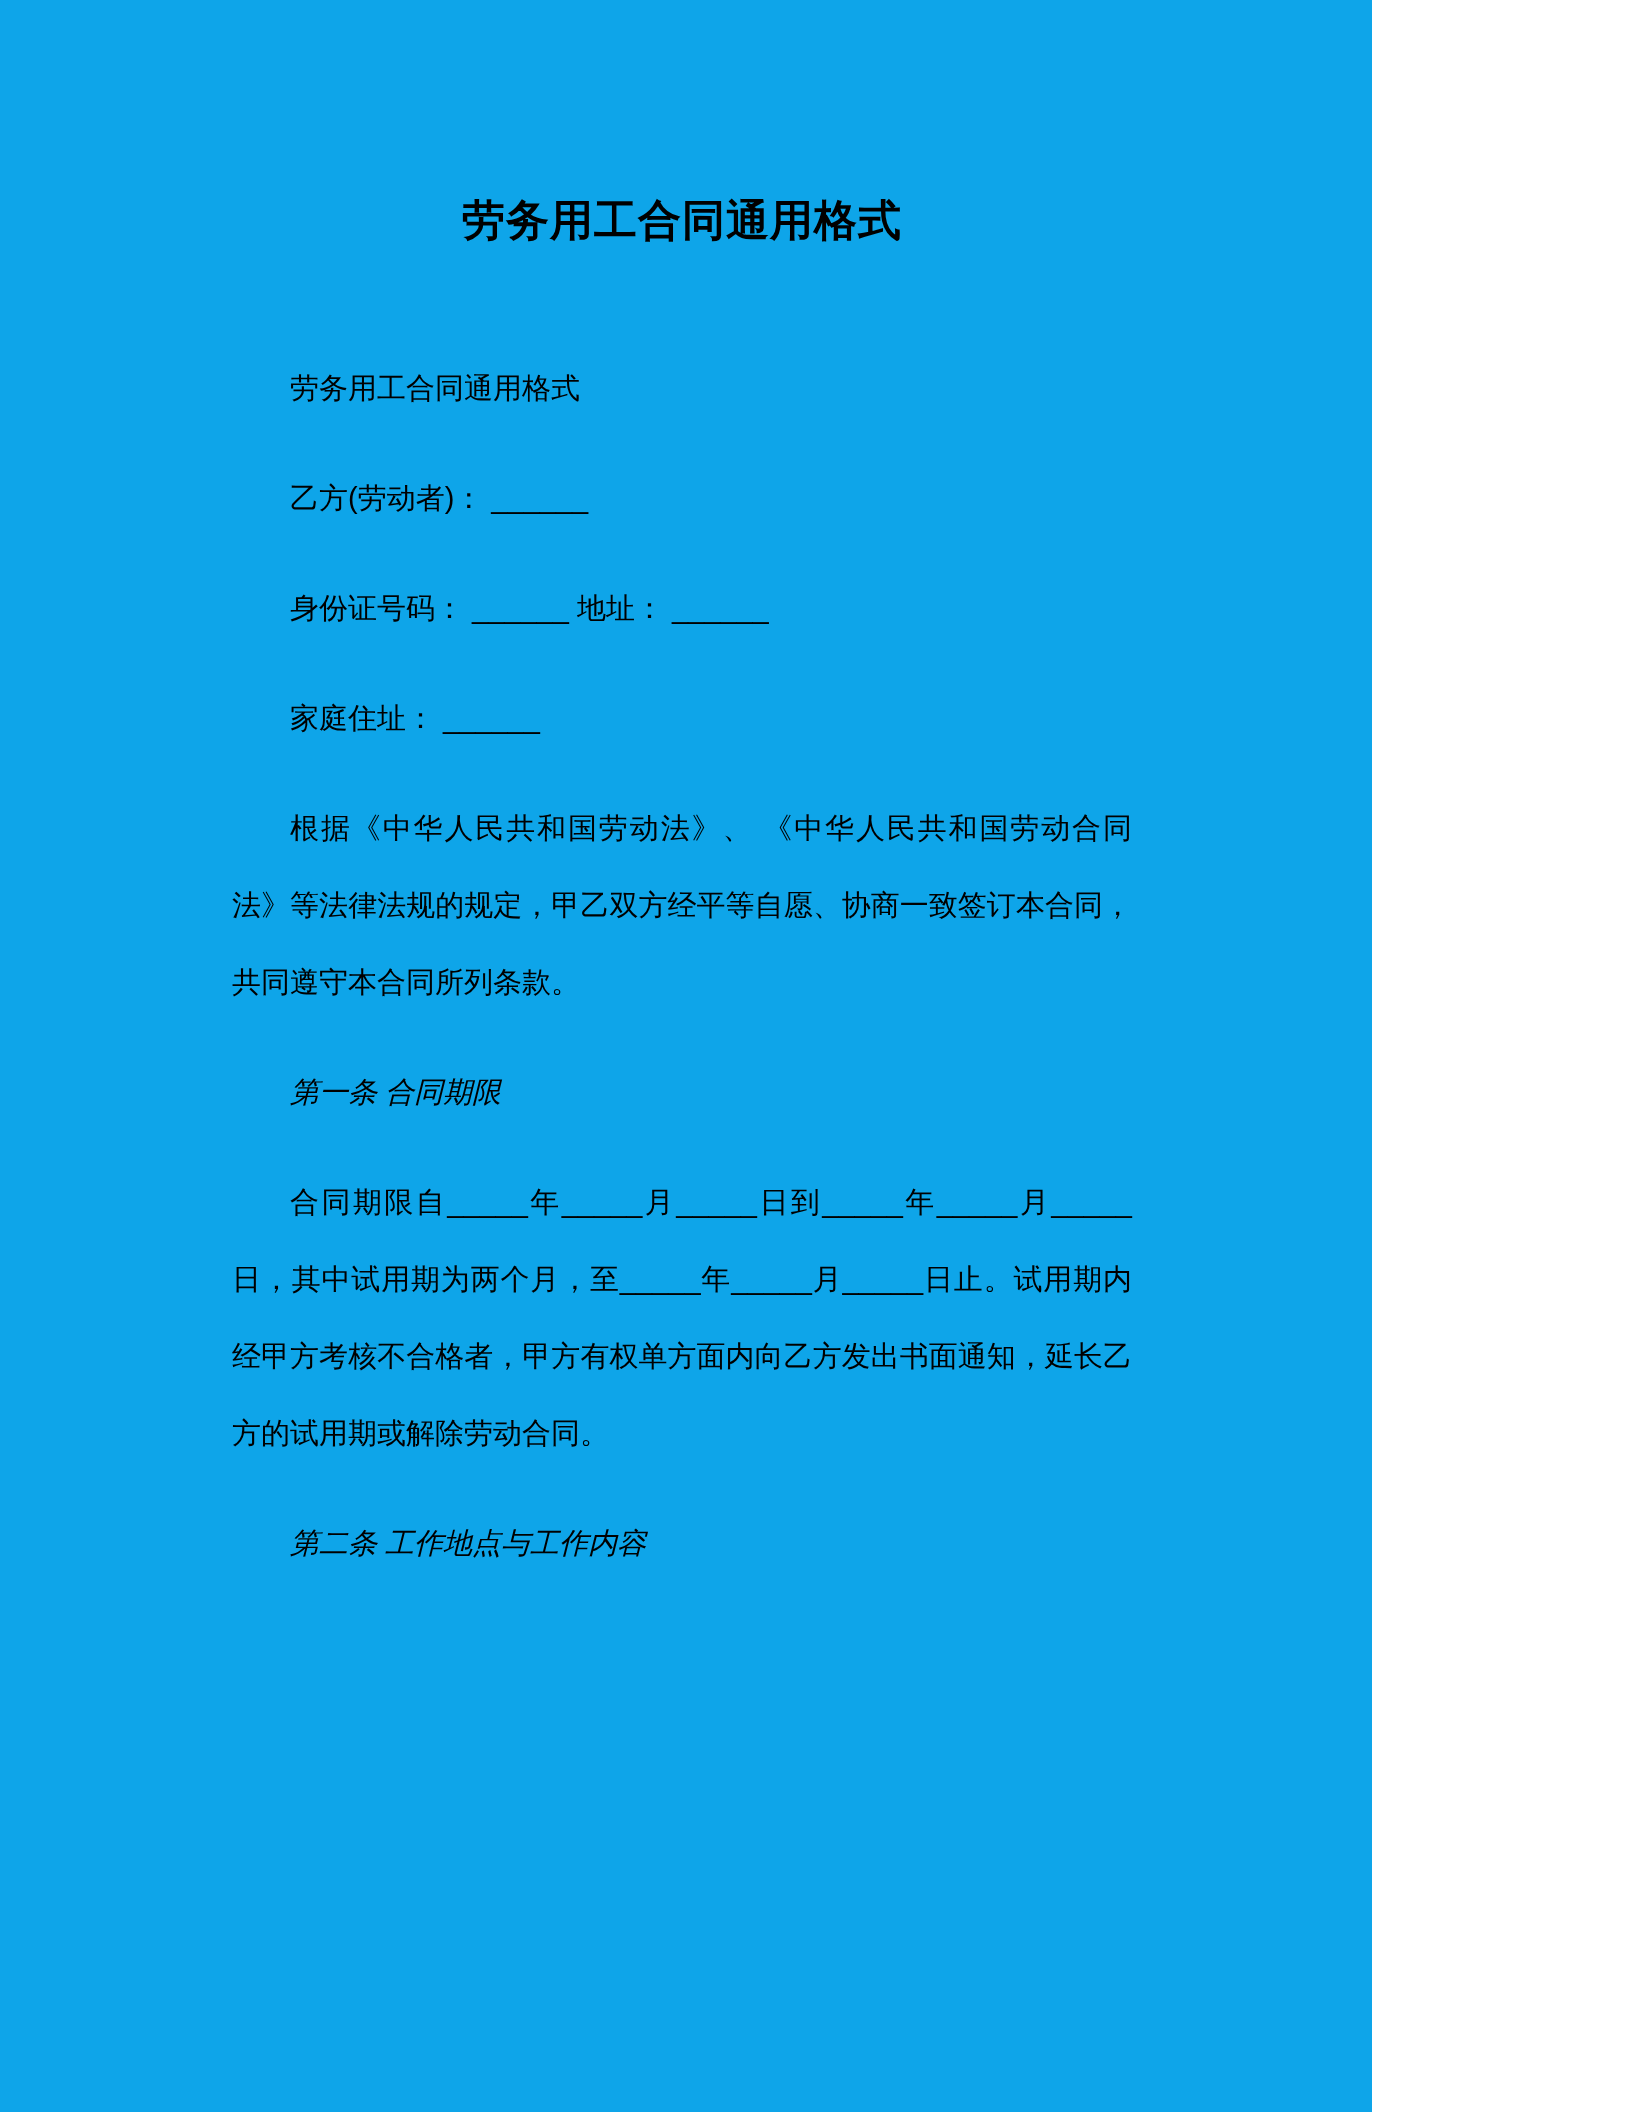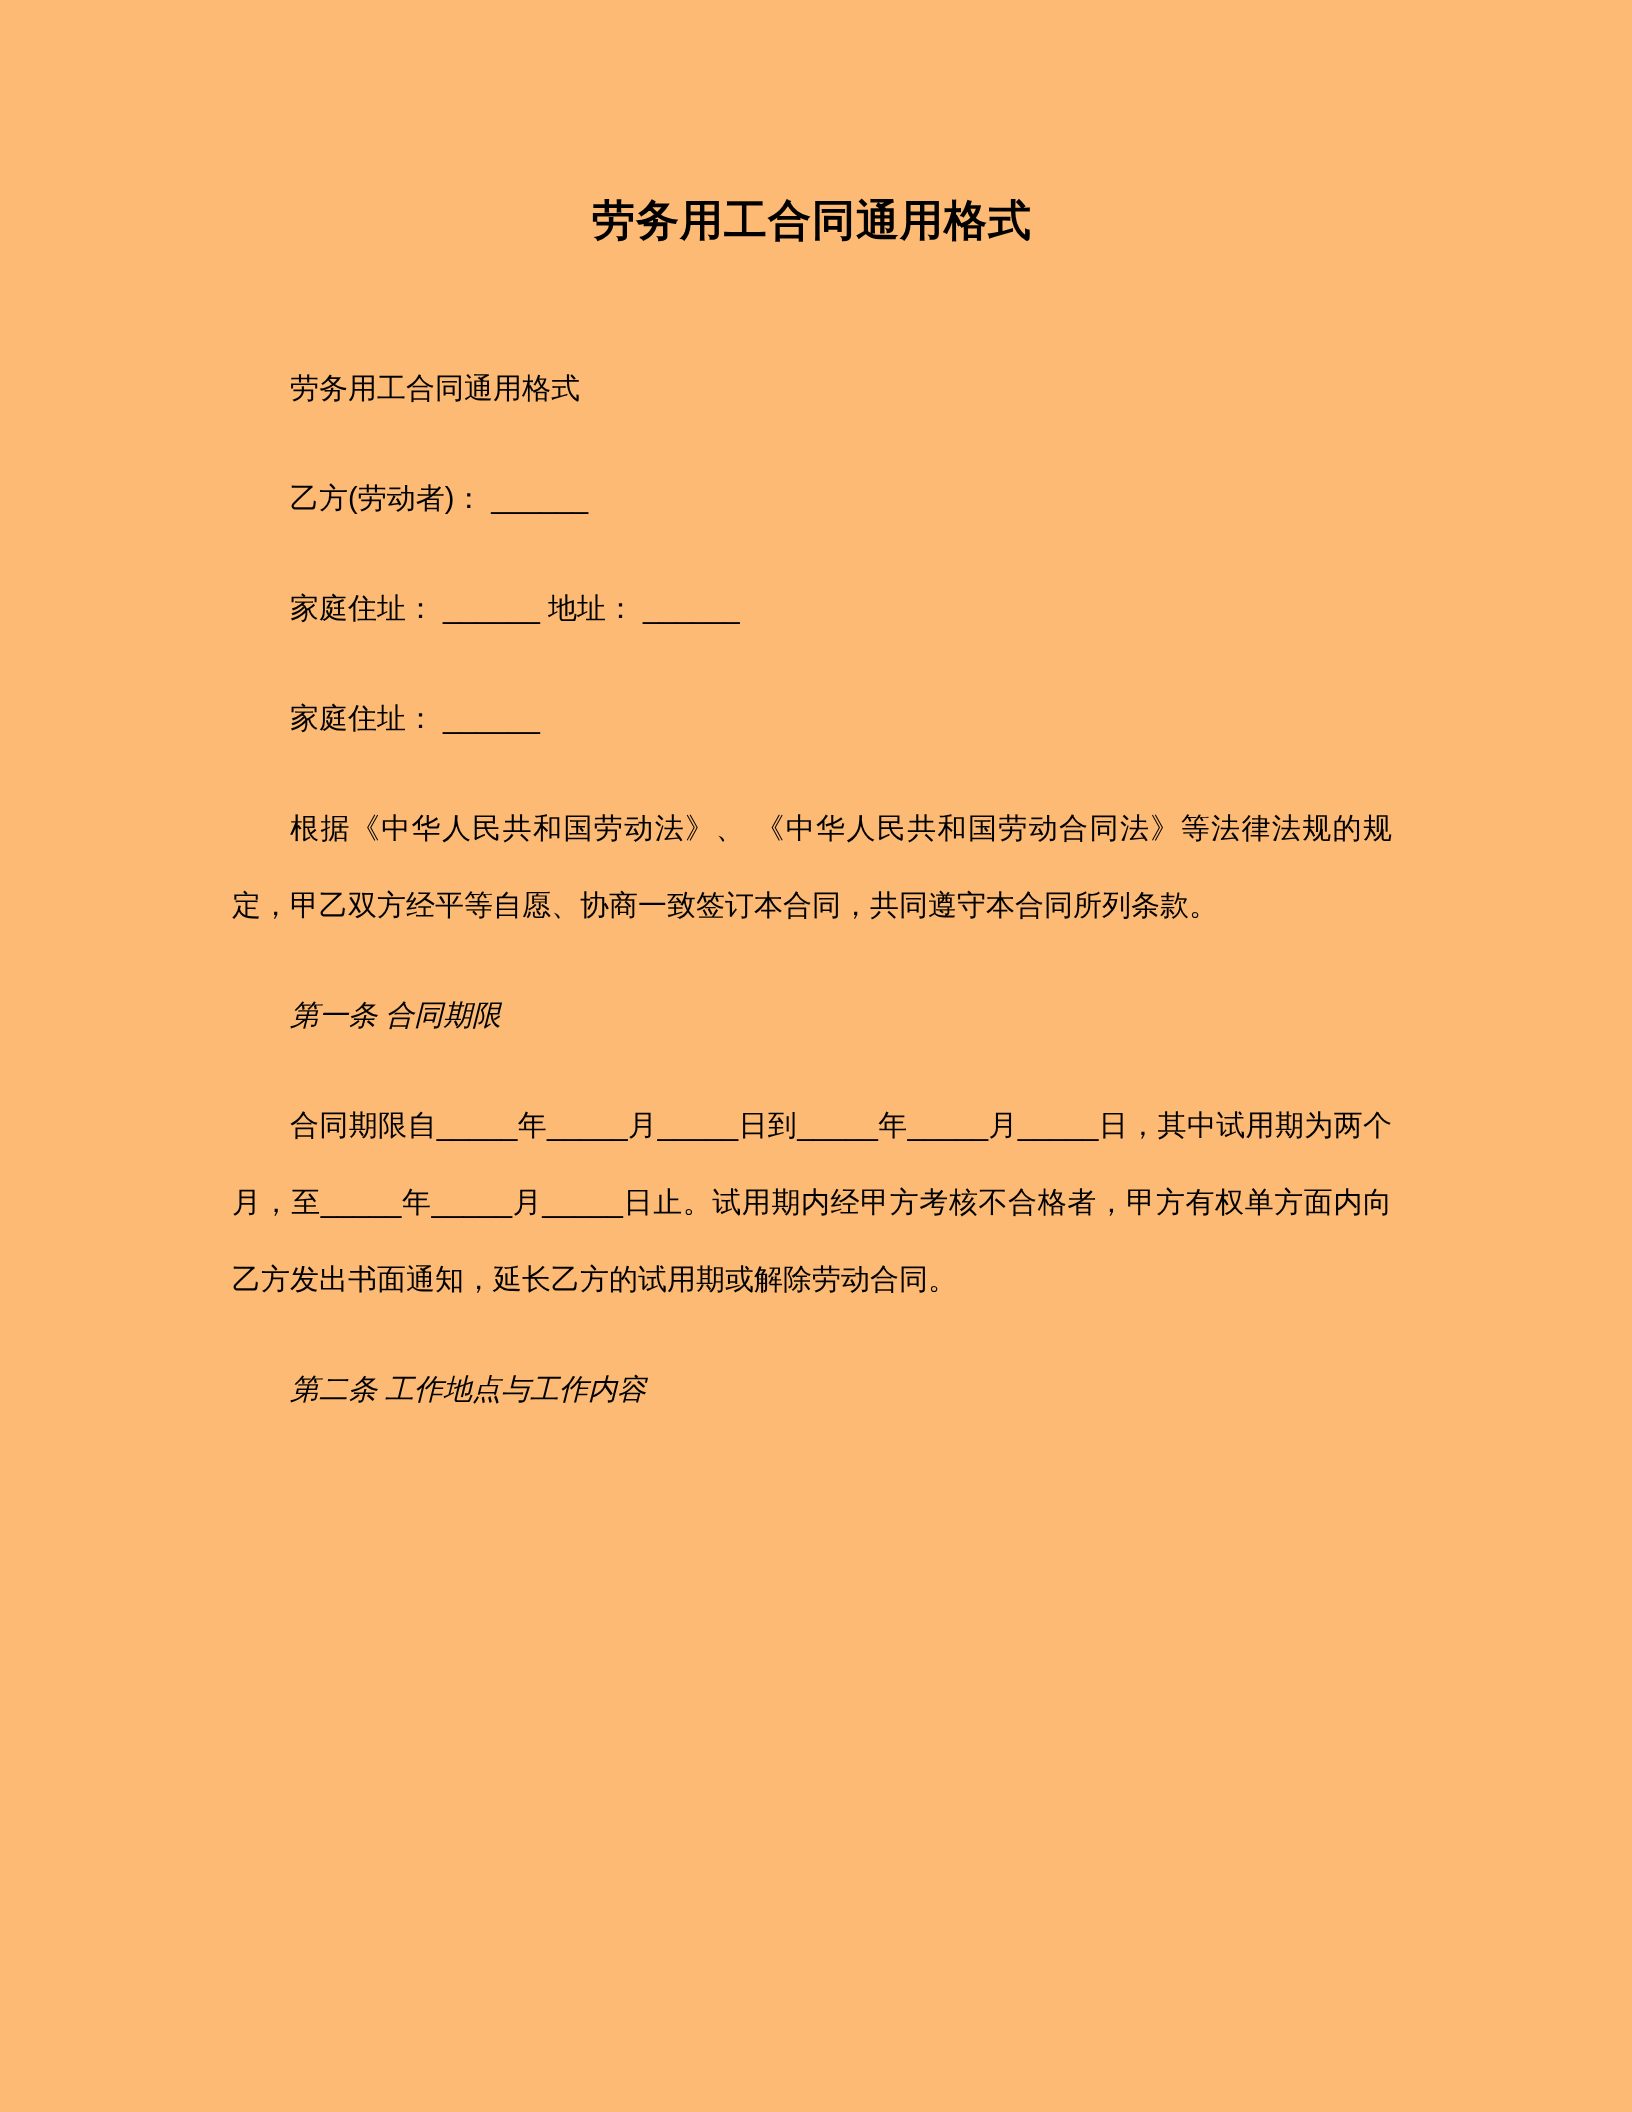--- a/index.html
+++ b/index.html
@@ -10,24 +10,24 @@
   body {
     width: 1632px;
     height: 2112px;
     font-family: "Liberation Sans", sans-serif;
     color: #000000;
     position: relative;
     overflow: hidden;
   }
   .page {
     box-sizing: border-box;
-    width: 1632px;
+    width: 1372px;
     min-height: 2112px;
     padding: 190px 240px 120px 232px;
-    background: #fdba74;
+    background: #0ea5e9;
   }
   .doc-title {
     font-size: 43px;
     font-weight: 700;
     text-align: center;
     margin: 0 0 100px 0;
     letter-spacing: 1px;
     line-height: 1.4;
   }
   .doc-body p {
@@ -51,21 +51,21 @@
 
   <h1 class="doc-title">劳务用工合同通用格式</h1>
 
   <div class="doc-body">
 
     <p>劳务用工合同通用格式</p>
 
 
     <p>乙方(劳动者)： ______</p>
 
-    <p>家庭住址： ______ 地址： ______</p>
+    <p>身份证号码： ______ 地址： ______</p>
 
     <p>家庭住址： ______</p>
 
     <p>根据《中华人民共和国劳动法》、 《中华人民共和国劳动合同法》等法律法规的规定，甲乙双方经平等自愿、协商一致签订本合同，共同遵守本合同所列条款。</p>
 
     <p class="heading">第一条 合同期限</p>
 
     <p>合同期限自_____年_____月_____日到_____年_____月_____日，其中试用期为两个月，至_____年_____月_____日止。试用期内经甲方考核不合格者，甲方有权单方面内向乙方发出书面通知，延长乙方的试用期或解除劳动合同。</p>
 
     <p class="heading">第二条 工作地点与工作内容</p>

